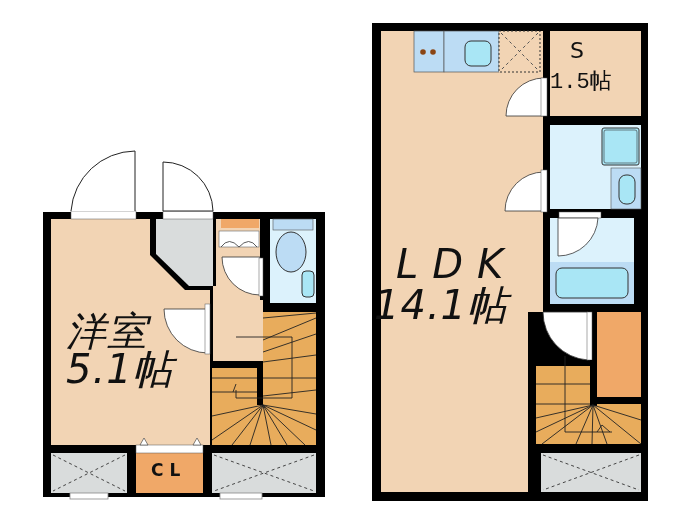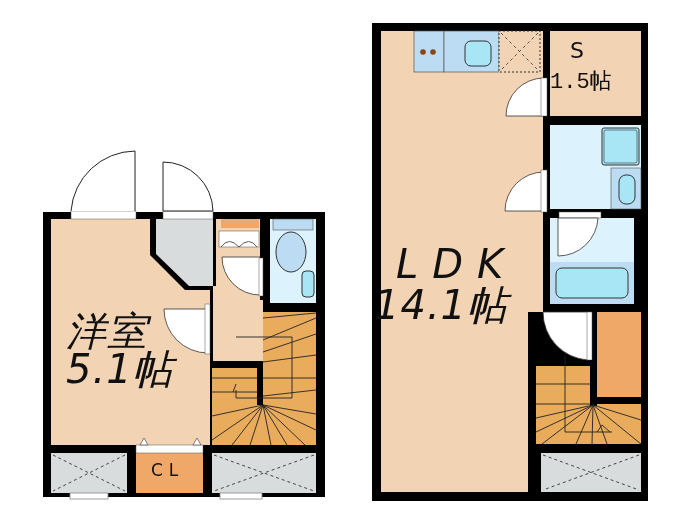--- a/index.html
+++ b/index.html
@@ -148,19 +148,19 @@
       </g>
     </g>
 
     <rect x="541" y="453" width="100" height="39" fill="#d9dcdc"></rect>
     <path d="M543,455 L639,490 M639,455 L543,490" stroke="#444" stroke-width="1" stroke-dasharray="3,3"></path>
   </g>
 </svg>
 
 <div class="lbl big" style="left:66px;top:311px;">洋室</div>
 <div class="lbl big" style="left:66px;top:349px;">5.1帖</div>
-<div class="lbl cl" style="left:151px;top:462px;">CL</div>
+<div class="lbl cl" style="left:151px;top:462px;font-weight:bold;">CL</div>
 
 <div class="lbl big" style="left:396px;top:244px;letter-spacing:14px;">LDK</div>
 <div class="lbl big" style="left:374px;top:285px;">14.1帖</div>
 
 <div class="lbl mid" style="left:570px;top:40px;">S</div>
 <div class="lbl mid" style="left:550px;top:72px;font-family:Liberation Mono, monospace;">1.5帖</div>
 
 </body></html>

